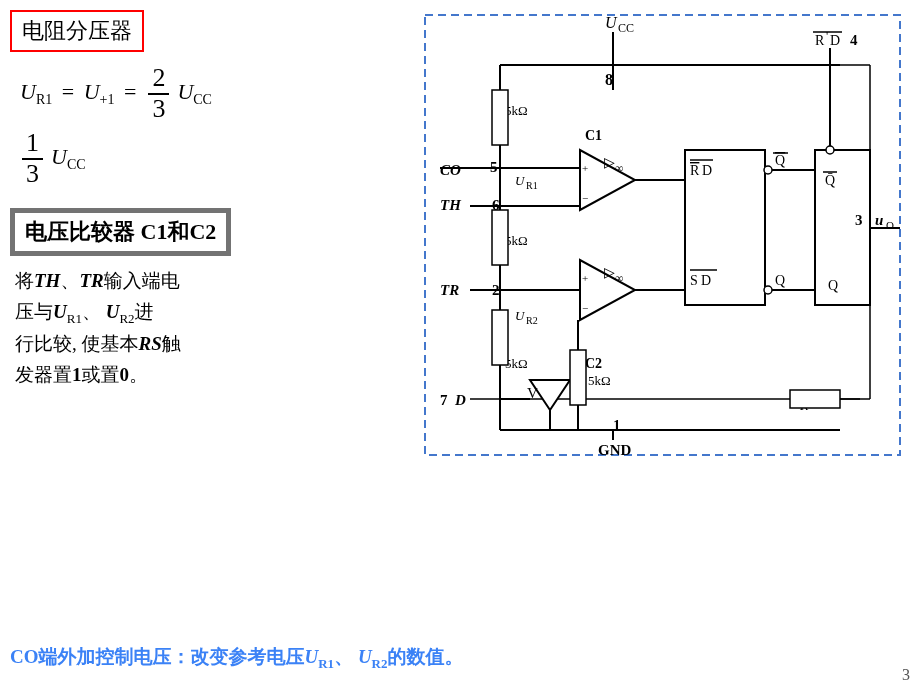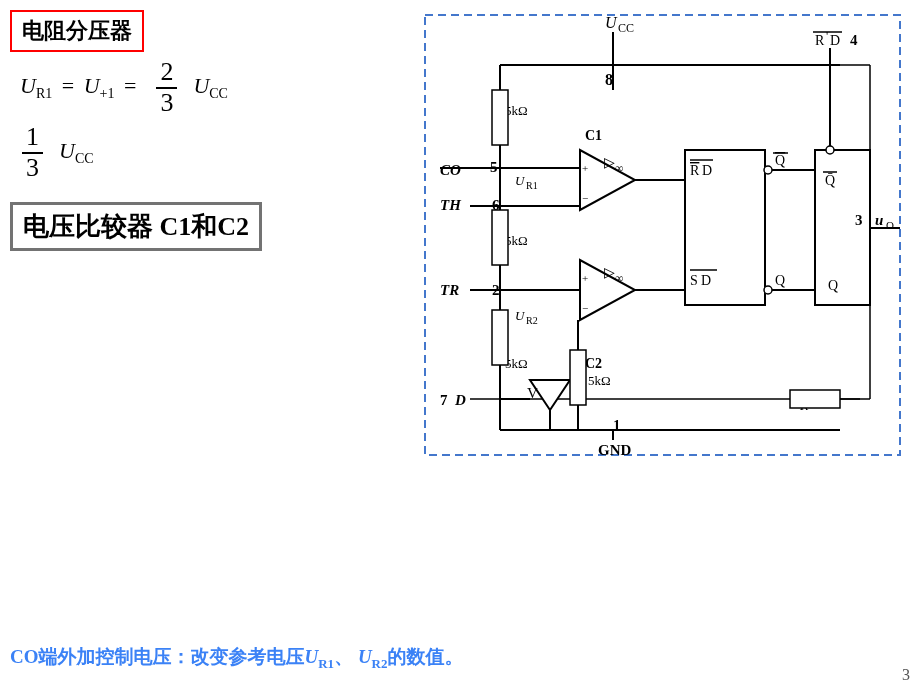--- a/index.html
+++ b/index.html
@@ -18,31 +18,31 @@
       left: 10px;
       top: 10px;
       width: 380px;
     }
 
     .box-label {
       border: 2px solid red;
       display: inline-block;
       padding: 4px 10px;
       font-size: 22px;
-      font-weight: bold;
+      font-weight: normal;
       color: black;
-      margin-bottom: 0;
+      margin-bottom: 6px;
     }
 
     .formula {
       font-size: 22px;
       margin: 6px 0 6px 10px;
       display: flex;
       align-items: center;
-      gap: 14px;
+      gap: 6px;
     }
 
     .frac {
       display: inline-flex;
       flex-direction: column;
       align-items: center;
       vertical-align: middle;
       margin: 0 2px;
     }
     .frac .num {
@@ -55,24 +55,24 @@
       padding: 0 4px;
       font-size: 26px;
       line-height: 1.1;
     }
 
     .sub { font-size: 14px; vertical-align: sub; }
 
     .eq-sign { margin: 0 4px; }
 
     .box-label2 {
-      border: 3px solid #737373;
+      border: 5px solid #737373;
       display: inline-block;
       padding: 4px 10px;
-      font-size: 26px;
+      font-size: 22px;
       font-weight: bold;
       color: black;
       margin-top: 14px;
       margin-bottom: 10px;
     }
 
     .description {
       font-size: 19px;
       line-height: 1.6;
       margin-left: 5px;
@@ -138,20 +138,26 @@
   <div class="formula">
     <span class="frac">
       <span class="num">1</span>
       <span class="den">3</span>
     </span>
     <span><i>U</i><sub class="sub">CC</sub></span>
   </div>
 
   <div class="box-label2">电压比较器  C1和C2</div>
 
+  <div class="description">
+    将<i>TH</i>、<i>TR</i>输入端电<br>
+    压与<i>U</i><sub style="font-size:13px">R1</sub>、 <i>U</i><sub style="font-size:13px">R2</sub>进<br>
+    行比较, 使基本<i>RS</i>触<br>
+    发器置<b>1</b>或置<b>0</b>。
+  </div>
 </div>
 
 <div class="bottom-text">
   <b>CO端外加控制电压：改变参考电压<i>U</i><sub style="font-size:13px">R1</sub>、 <i>U</i><sub style="font-size:13px">R2</sub>的数值。</b>
 </div>
 
 <div class="page-num">3</div>
 
 <div class="circuit-area">
   <svg viewBox="0 0 490 460" xmlns="http://www.w3.org/2000/svg">

